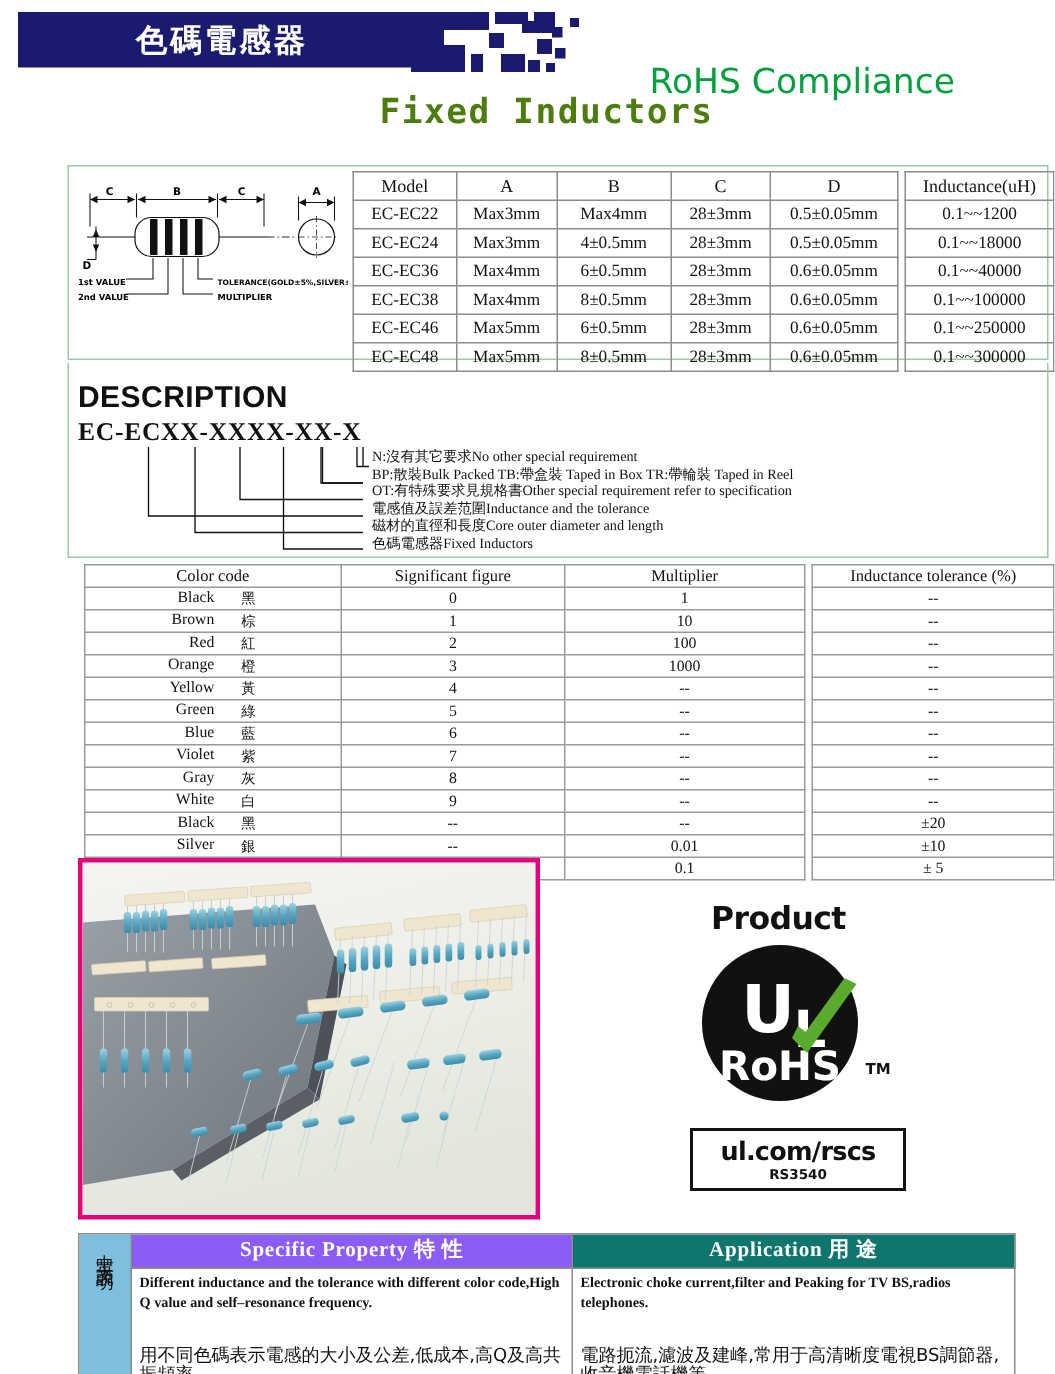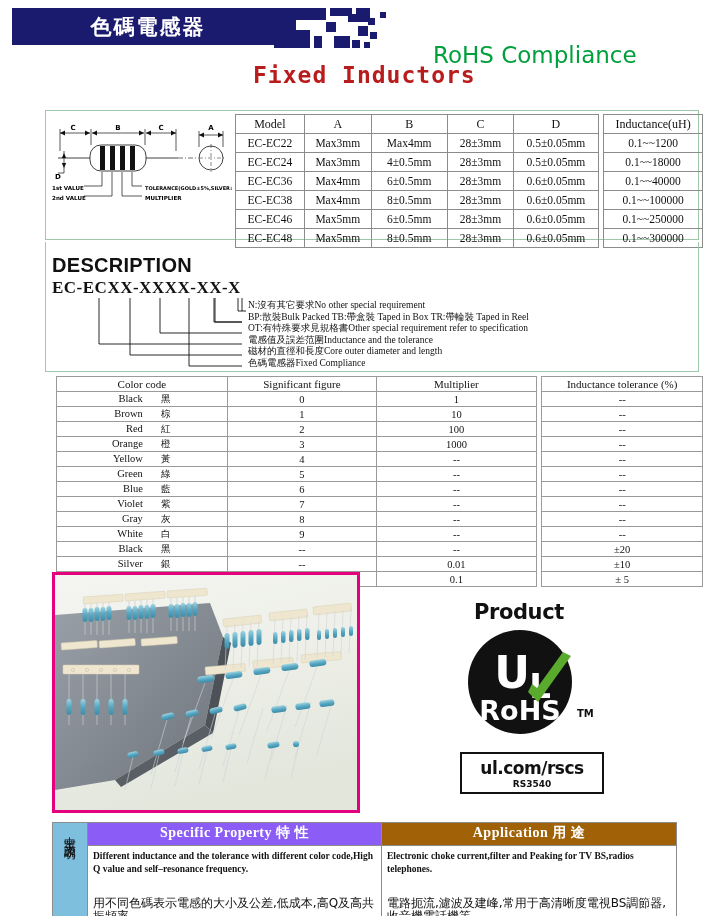--- a/index.html
+++ b/index.html
@@ -28,21 +28,21 @@
   .pixels{position:absolute;left:274px;top:8px;width:120px;height:40px;}
   .px{position:absolute;background:#1a1a6e;}
   .rohs{
     position:absolute;left:433px;top:42px;
     font-family:"DejaVu Sans", sans-serif;
     font-size:23px;color:#00a03c;letter-spacing:0px;
   }
   .fixed-ind{
     position:absolute;left:253px;top:62px;
     font-family:"DejaVu Sans Mono", monospace;
-    font-size:23px;font-weight:bold;color:#b91c1c;letter-spacing:1px;
+    font-size:23px;font-weight:bold;color:#4d7c0f;letter-spacing:1px;
   }
 
   
   .frame{
     position:absolute;left:45px;top:110px;width:654px;height:130px;
     border:1px solid #9ec9a8;box-sizing:border-box;
   }
   .frame2{
     position:absolute;left:45px;top:242px;width:654px;height:130px;
     border:1px solid #9ec9a8;border-top:none;box-sizing:border-box;
@@ -149,21 +149,21 @@
     padding:4px 0;line-height:16px;
   }
   .bot .vlabel span{writing-mode:vertical-rl;text-orientation:upright;
     letter-spacing:3px;display:inline-block;}
   .bot .hd-blue{
     background:#8b5cf6;color:#fff;text-align:center;
     font-size:14px;font-weight:bold;height:20px;padding:1px 0;
     font-family:"Liberation Serif", serif;letter-spacing:0.5px;
   }
   .bot .hd-green{
-    background:#a16207;color:#fff;text-align:center;
+    background:#0f766e;color:#fff;text-align:center;
     font-size:14px;font-weight:bold;height:20px;padding:1px 0;
     font-family:"Liberation Serif", serif;letter-spacing:0.5px;
   }
   .bot .body-cell{width:283px;padding:4px 5px;line-height:12.5px;}
   .bot .body-cell .en{font-size:9.5px;font-weight:bold;}
   .bot .body-cell .zh{font-size:12px;font-weight:normal;margin-top:22px;
     font-family:"DejaVu Sans", sans-serif;}
   .bot .body-cell.right{width:284px;}
 </style>
 </head>
@@ -361,21 +361,21 @@
       <path d="M186 44 V57 H194"></path>
     </g>
   </svg>
 
   <div class="desc-legend">
     <div>N:沒有其它要求No other special requirement</div>
     <div>BP:散裝Bulk Packed    TB:帶盒裝 Taped in Box    TR:帶輪裝 Taped in Reel</div>
     <div>OT:有特殊要求見規格書Other special requirement refer to specification</div>
     <div>電感值及誤差范圍Inductance and  the tolerance</div>
     <div>磁材的直徑和長度Core outer diameter and length</div>
-    <div>色碼電感器Fixed Compliance</div>
+    <div>色碼電感器Fixed Inductors</div>
   </div>
 </div>
 
 <div class="cc-wrap">
   <table class="cc">
     <thead>
       <tr>
         <td class="colname hd">Color   code</td>
         <td class="sig hd">Significant figure</td>
         <td class="mul hd">Multiplier</td>

